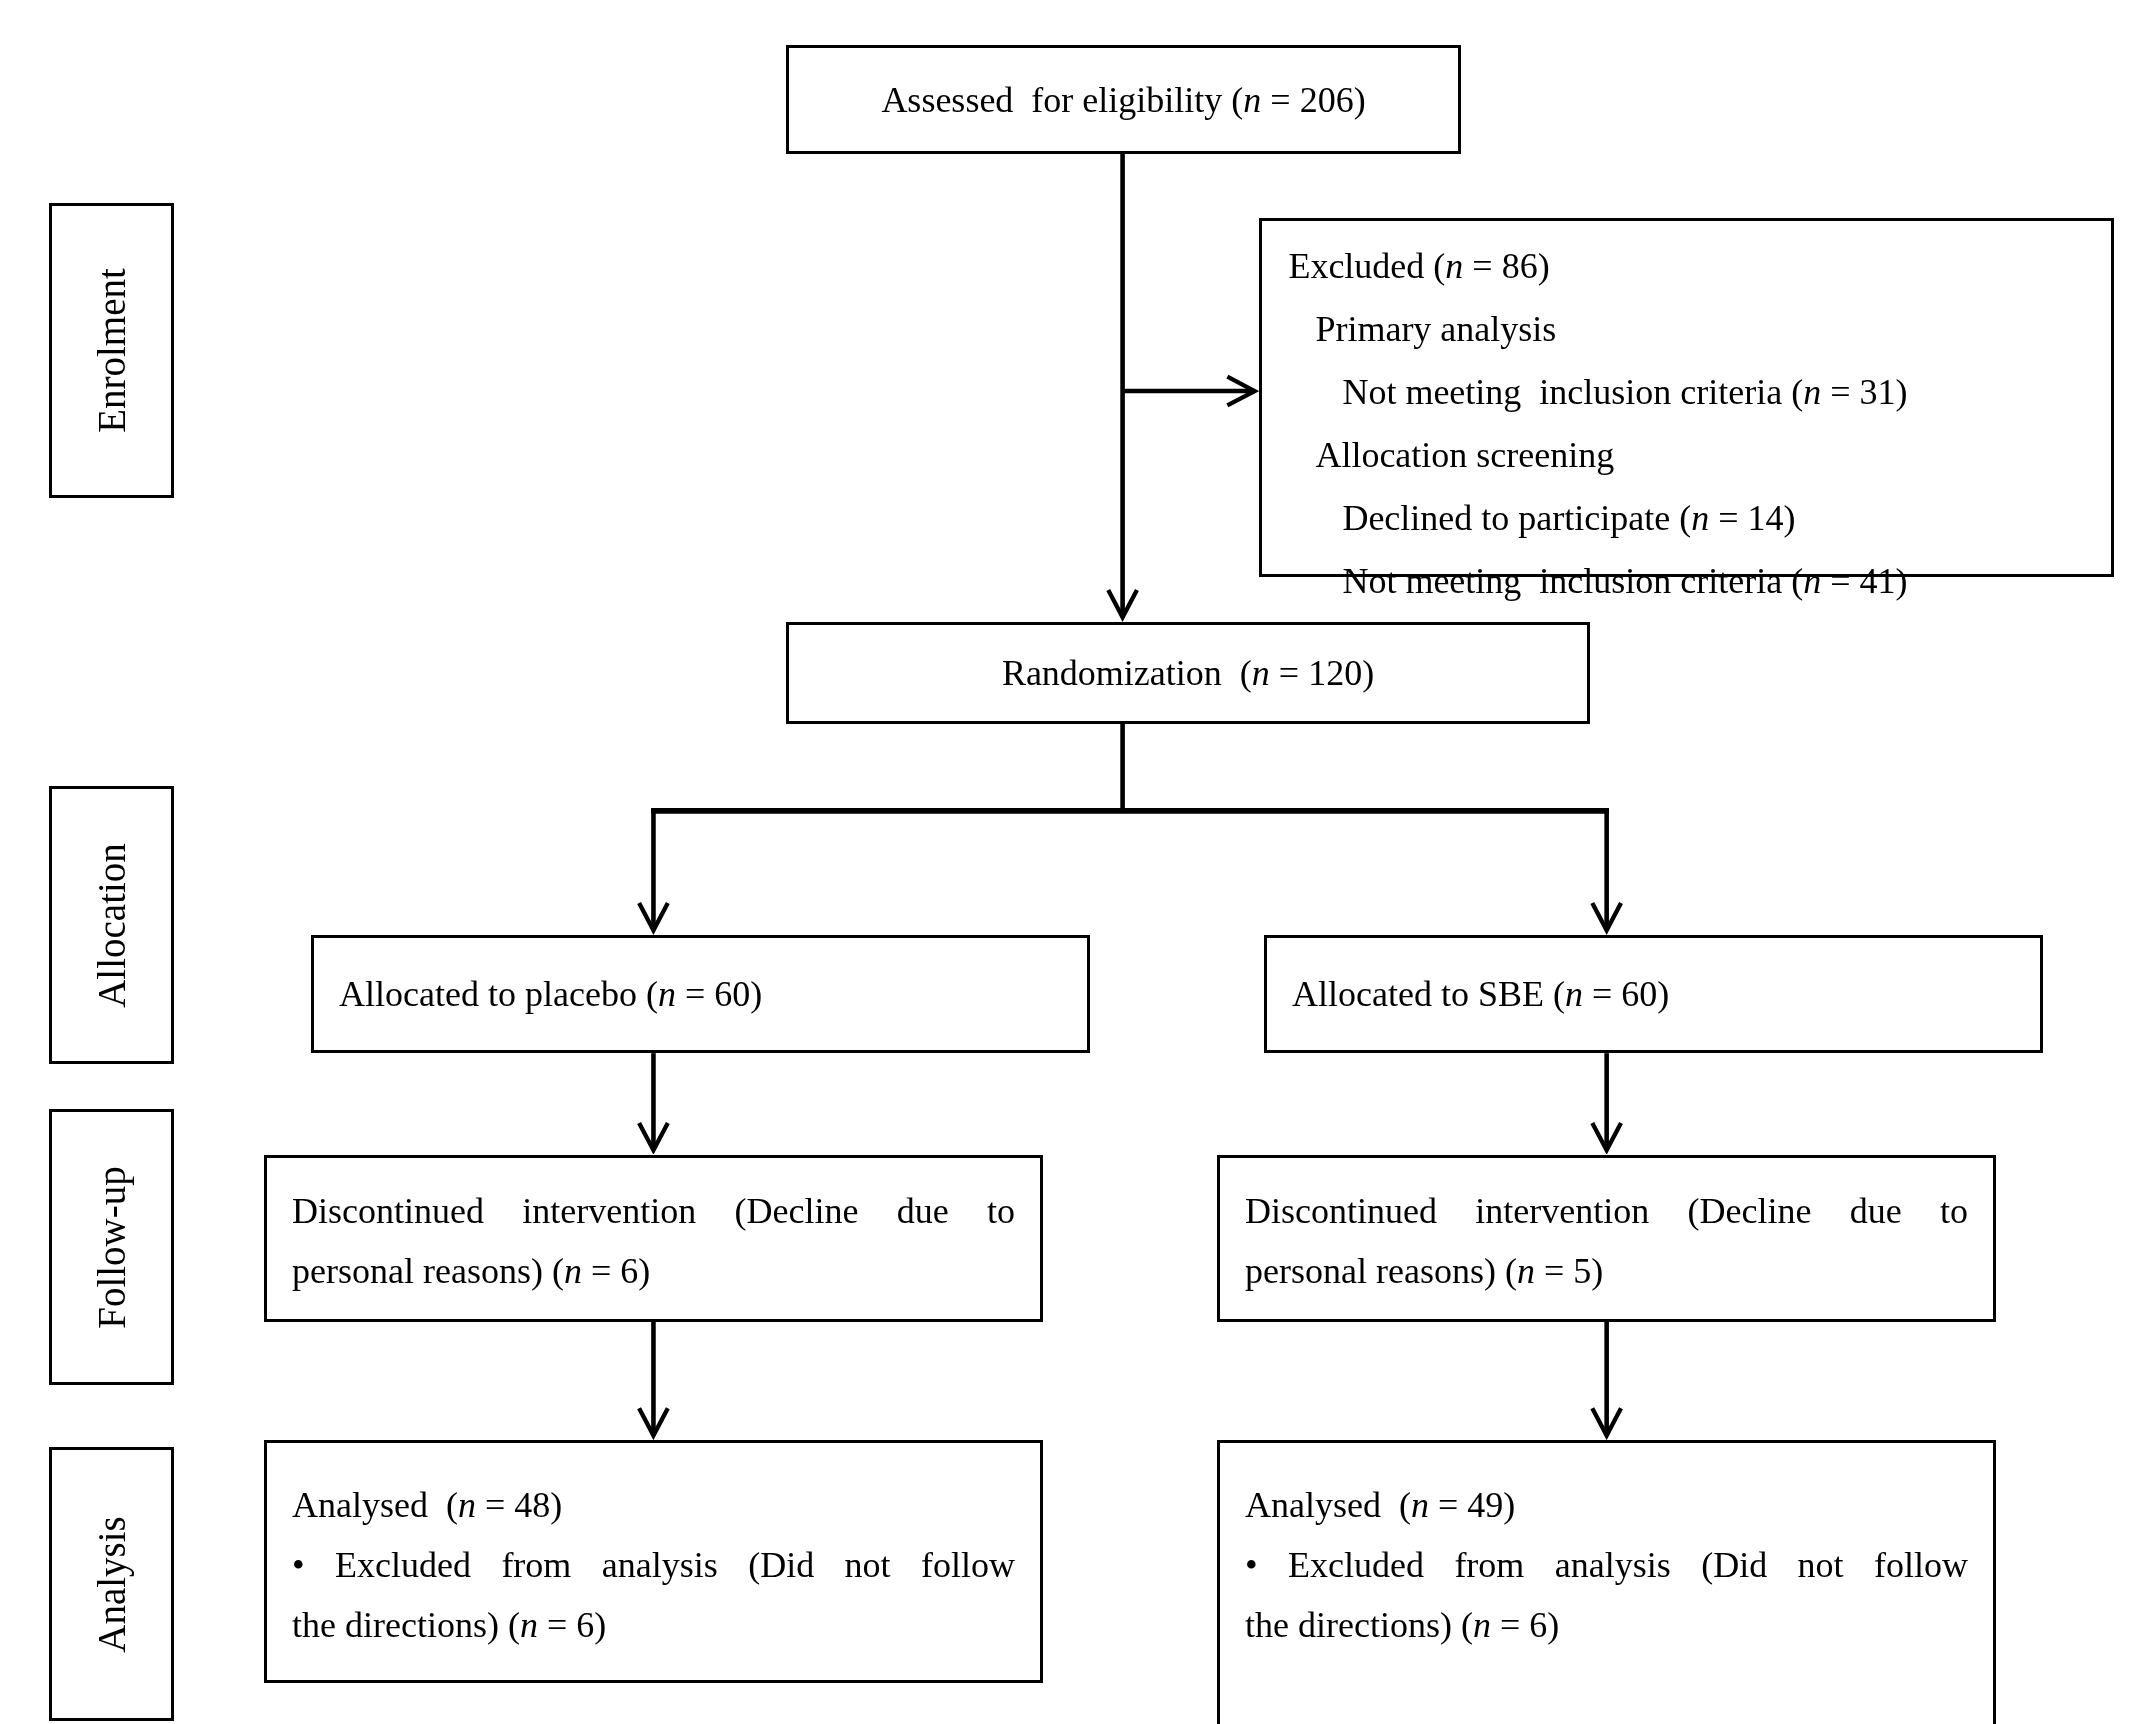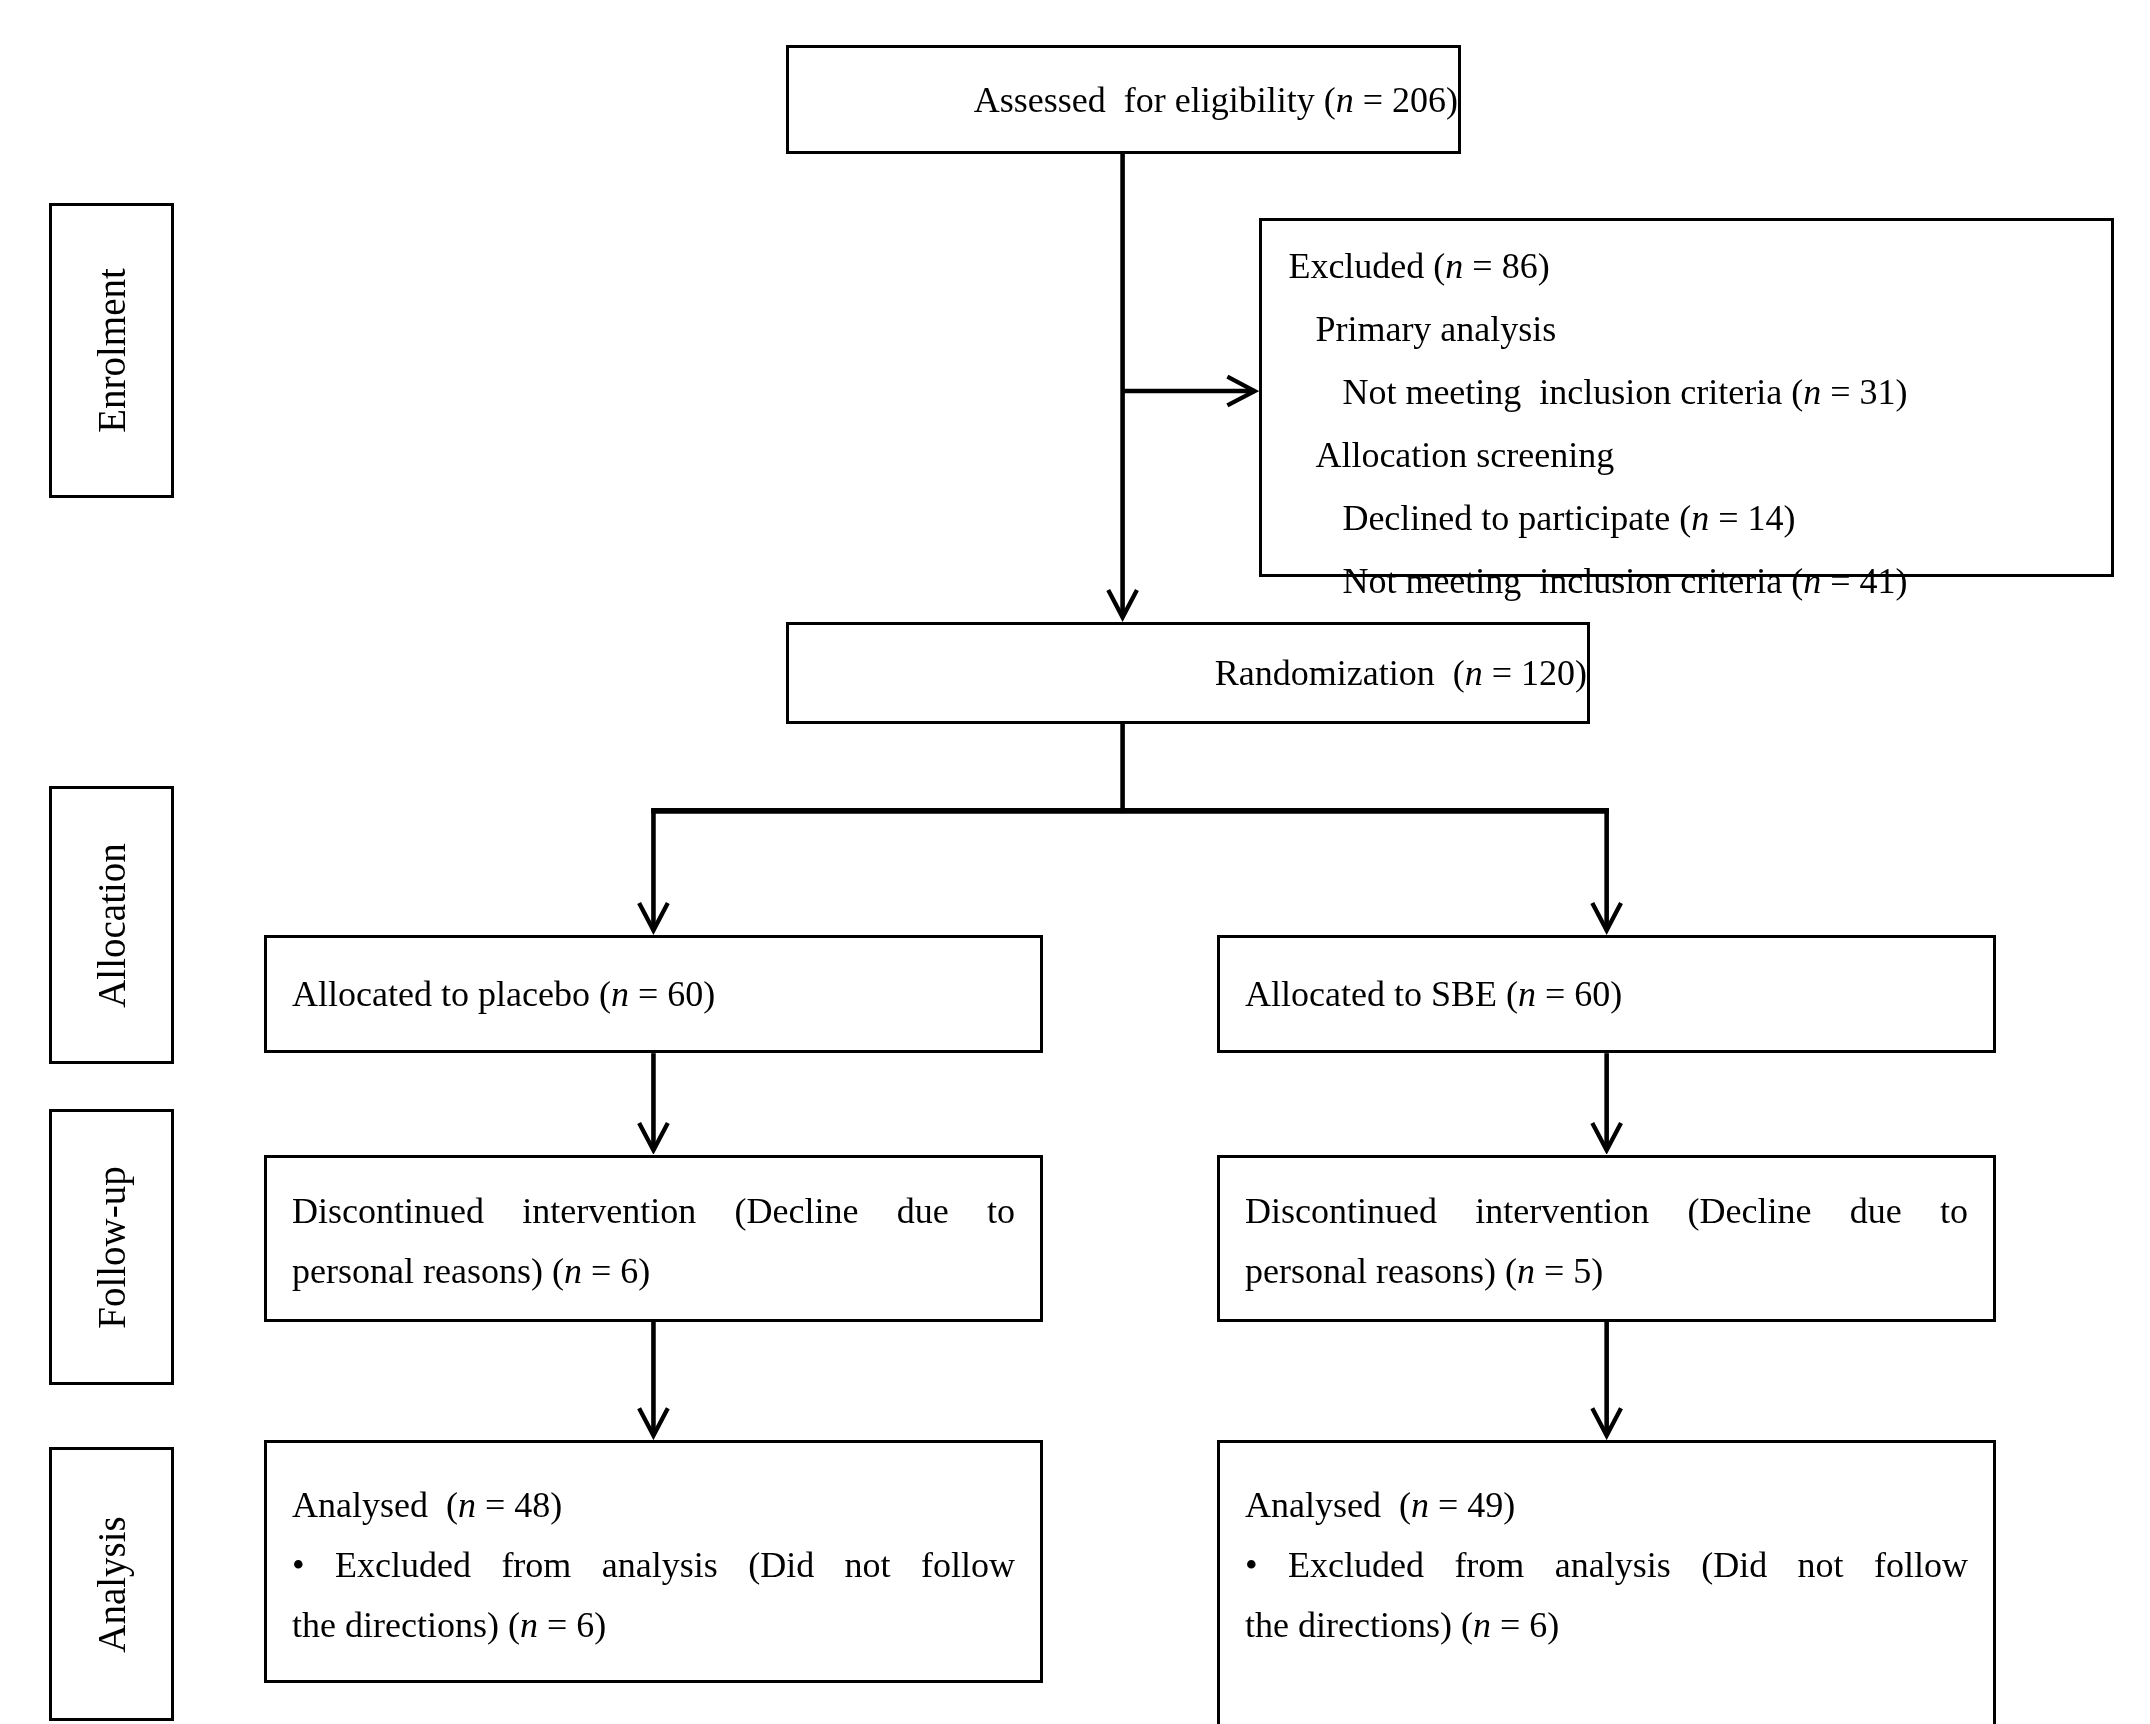--- a/index.html
+++ b/index.html
@@ -25,21 +25,21 @@
     position: absolute;
     box-sizing: border-box;
     border: 3.4px solid #000000;
     background: #ffffff;
     font-size: 36px;
     line-height: 1.0;
   }
   .box.center {
     display: flex;
     align-items: center;
-    justify-content: flex-end;
+    justify-content: center;
     text-align: center;
   }
   .box.vcenter-left {
     display: flex;
     align-items: center;
     justify-content: flex-start;
   }
   .line {
     white-space: pre-wrap;
   }
@@ -53,20 +53,21 @@
   }
   .box-excluded {
     padding: 10.3px 10.3px 0 26.4px;
   }
   .box-excluded .line {
     line-height: 55px;
     margin-top: 8px;
   }
   .box-alloc {
     padding-left: 25px;
+    margin-left: 47px;
   }
   .box-follow {
     padding: 23px 25px 0 25px;
   }
   .box-analysis {
     padding: 32px 25px 0 25px;
   }
   .stage-label {
     position: absolute;
     left: 49px;

